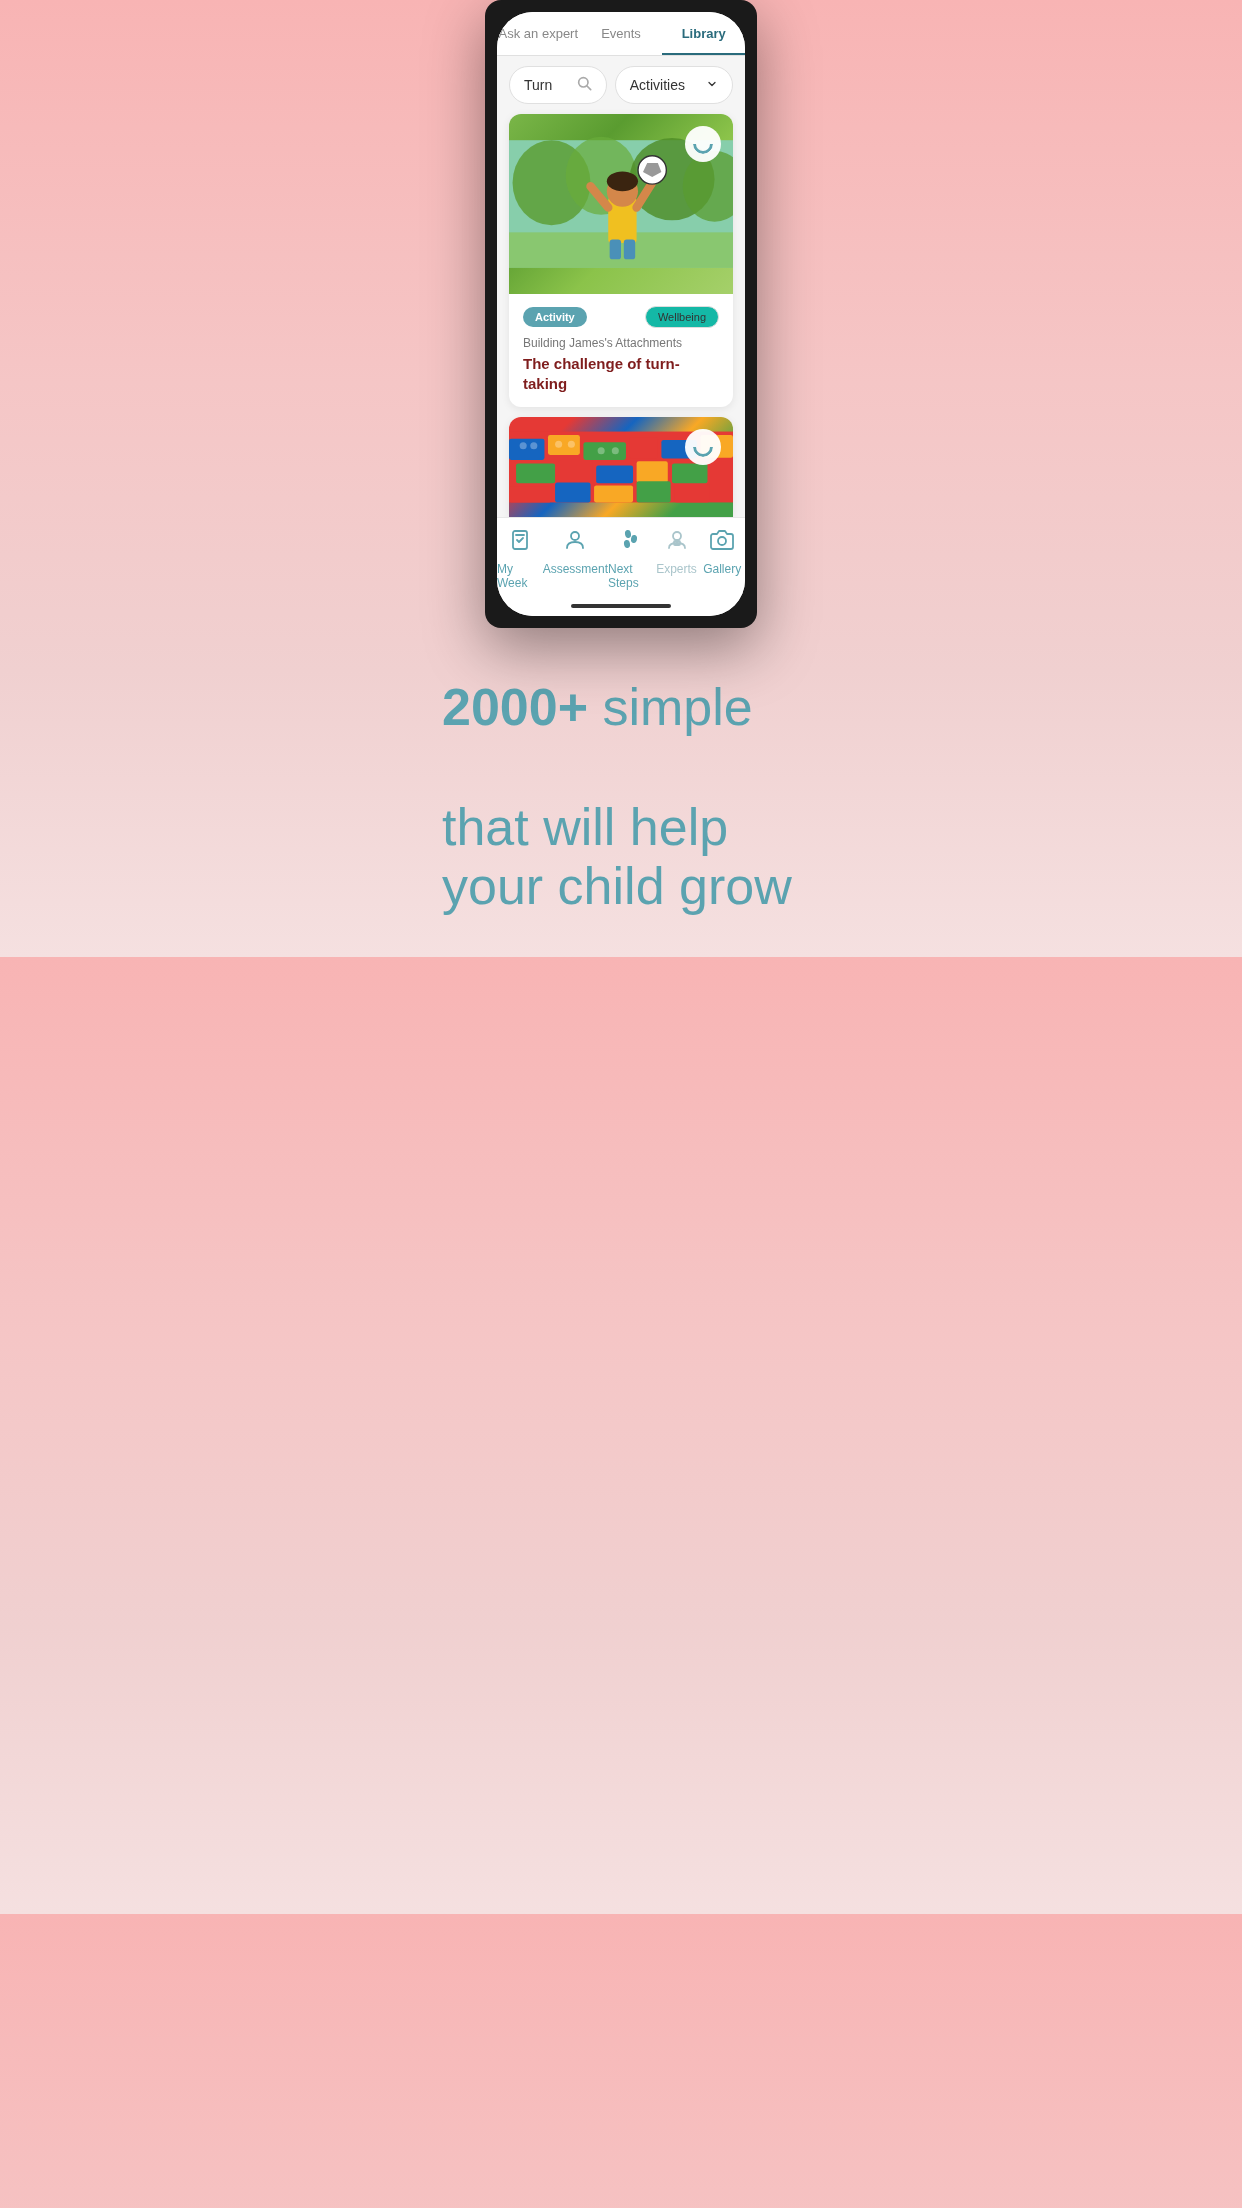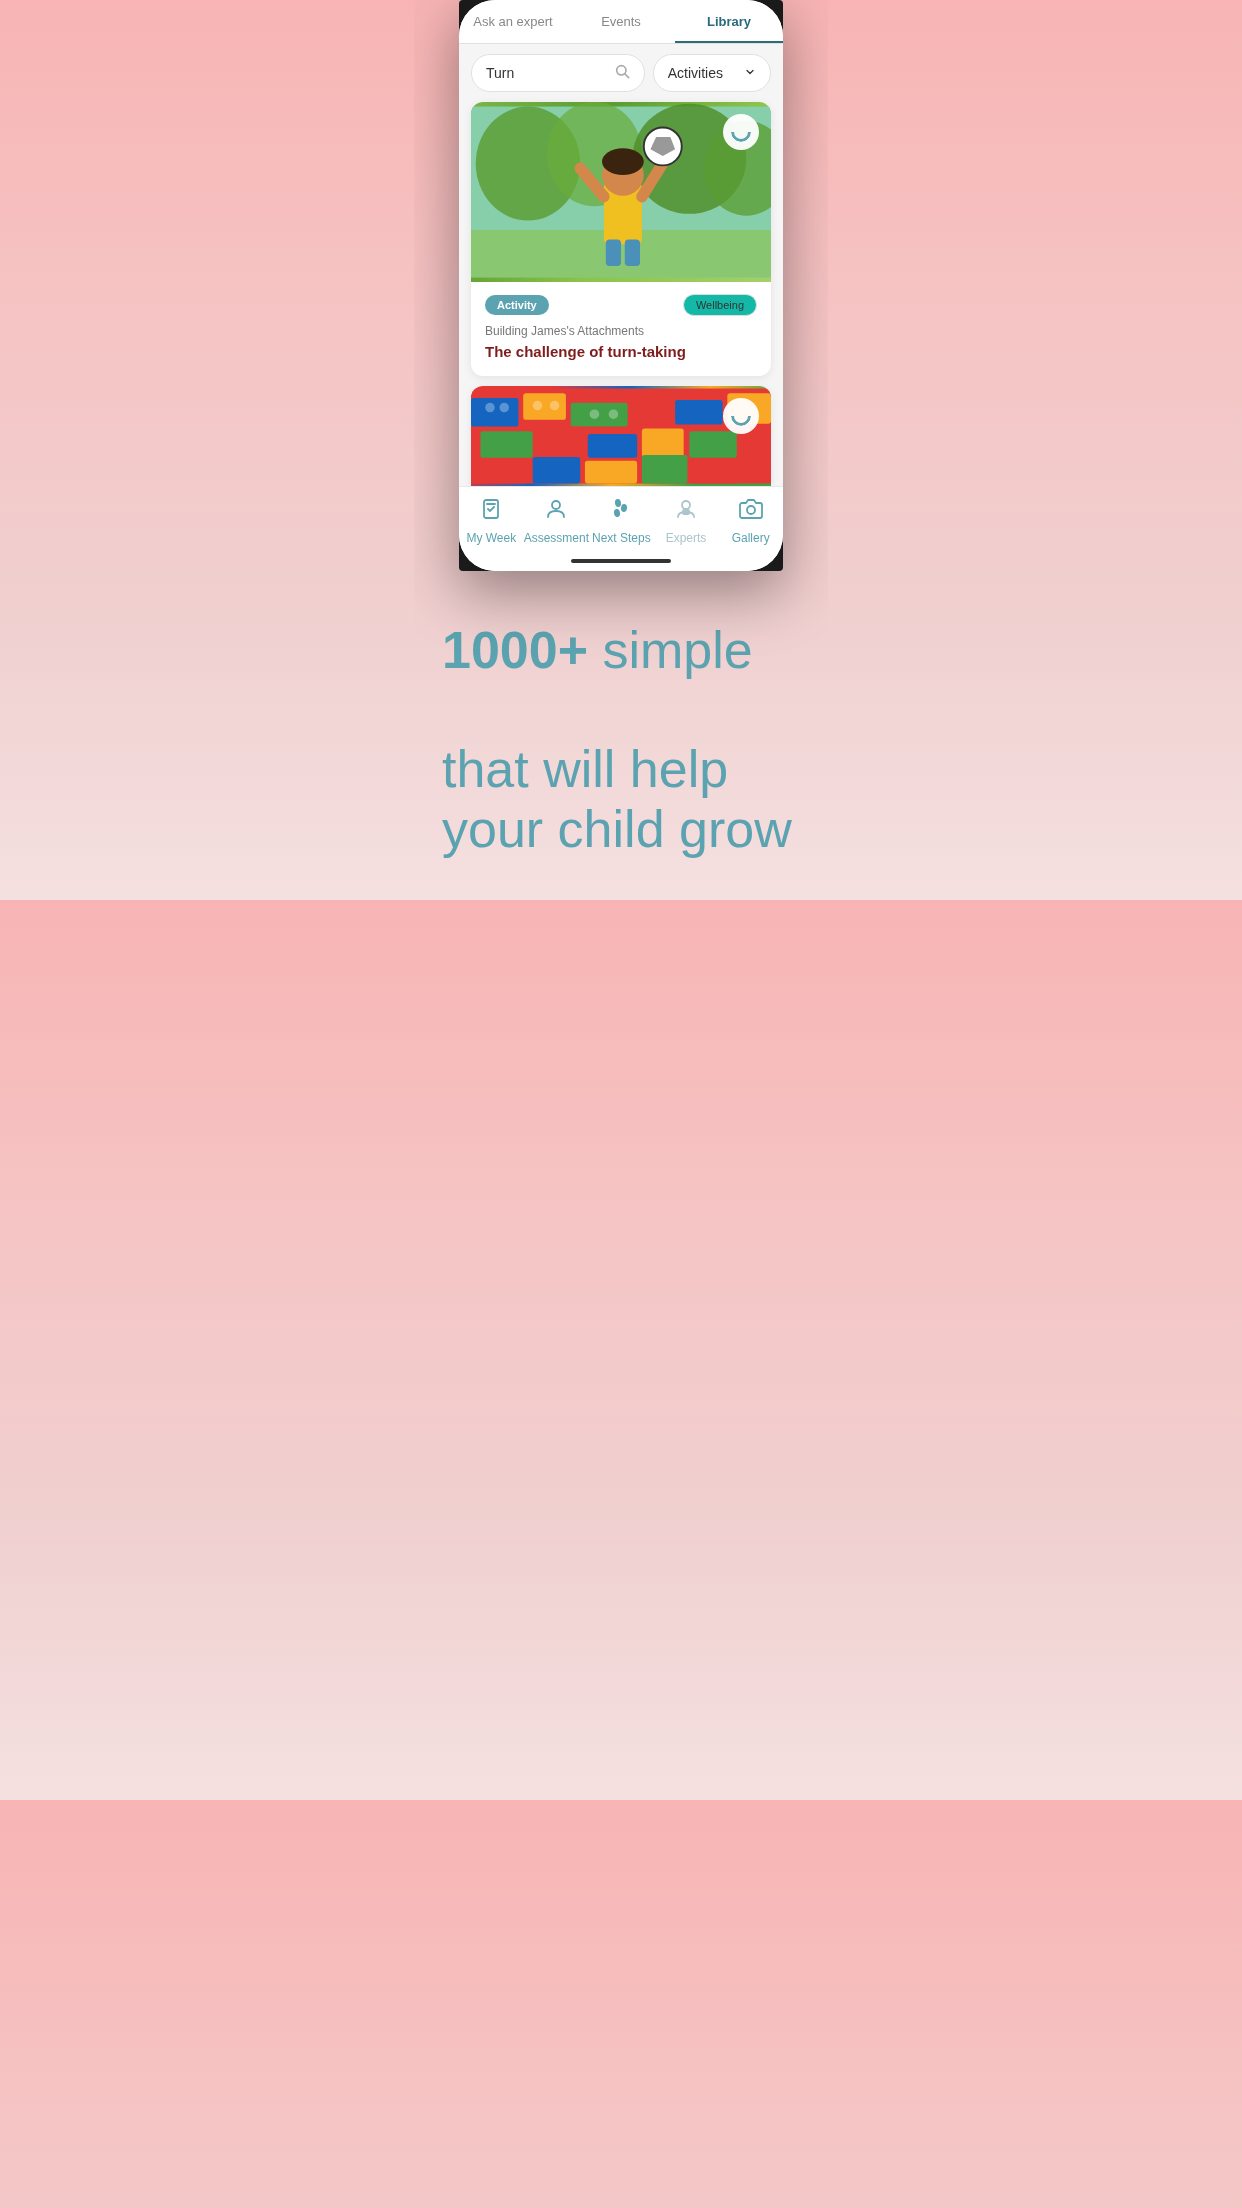--- a/index.html
+++ b/index.html
@@ -15,25 +15,25 @@
 
     .phone-wrapper {
       position: relative;
       width: 414px;
       padding: 0;
     }
 
     
     .phone-frame {
       position: relative;
-      width: 324px;
+      width: 272px;
       margin: 0 auto;
       background: #1a1a1a;
-      border-radius: 4px;
-      padding: 0;
+      border-radius: 16px;
+      padding: 12px;
       box-shadow: 0 20px 60px rgba(0,0,0,0.4);
     }
 
     .phone-screen {
       background: #f5f5f5;
       border-radius: 36px;
       overflow: hidden;
       position: relative;
     }
 
@@ -452,20 +452,20 @@
 
       <div class="home-indicator">
         <div class="home-bar"></div>
       </div>
 
     </div>
   </div>
 
   <div class="marketing-section">
     <div class="marketing-text">
-      <span class="bold-num">1000+</span><span class="regular-text"> simple</span><br>
+      <span class="bold-num">2000+</span><span class="regular-text"> simple</span><br>
       <br>
       <span class="regular-text">that will help</span><br>
       <span class="regular-text">your child grow</span>
     </div>
   </div>
 
 </div>
 
 </body></html>

